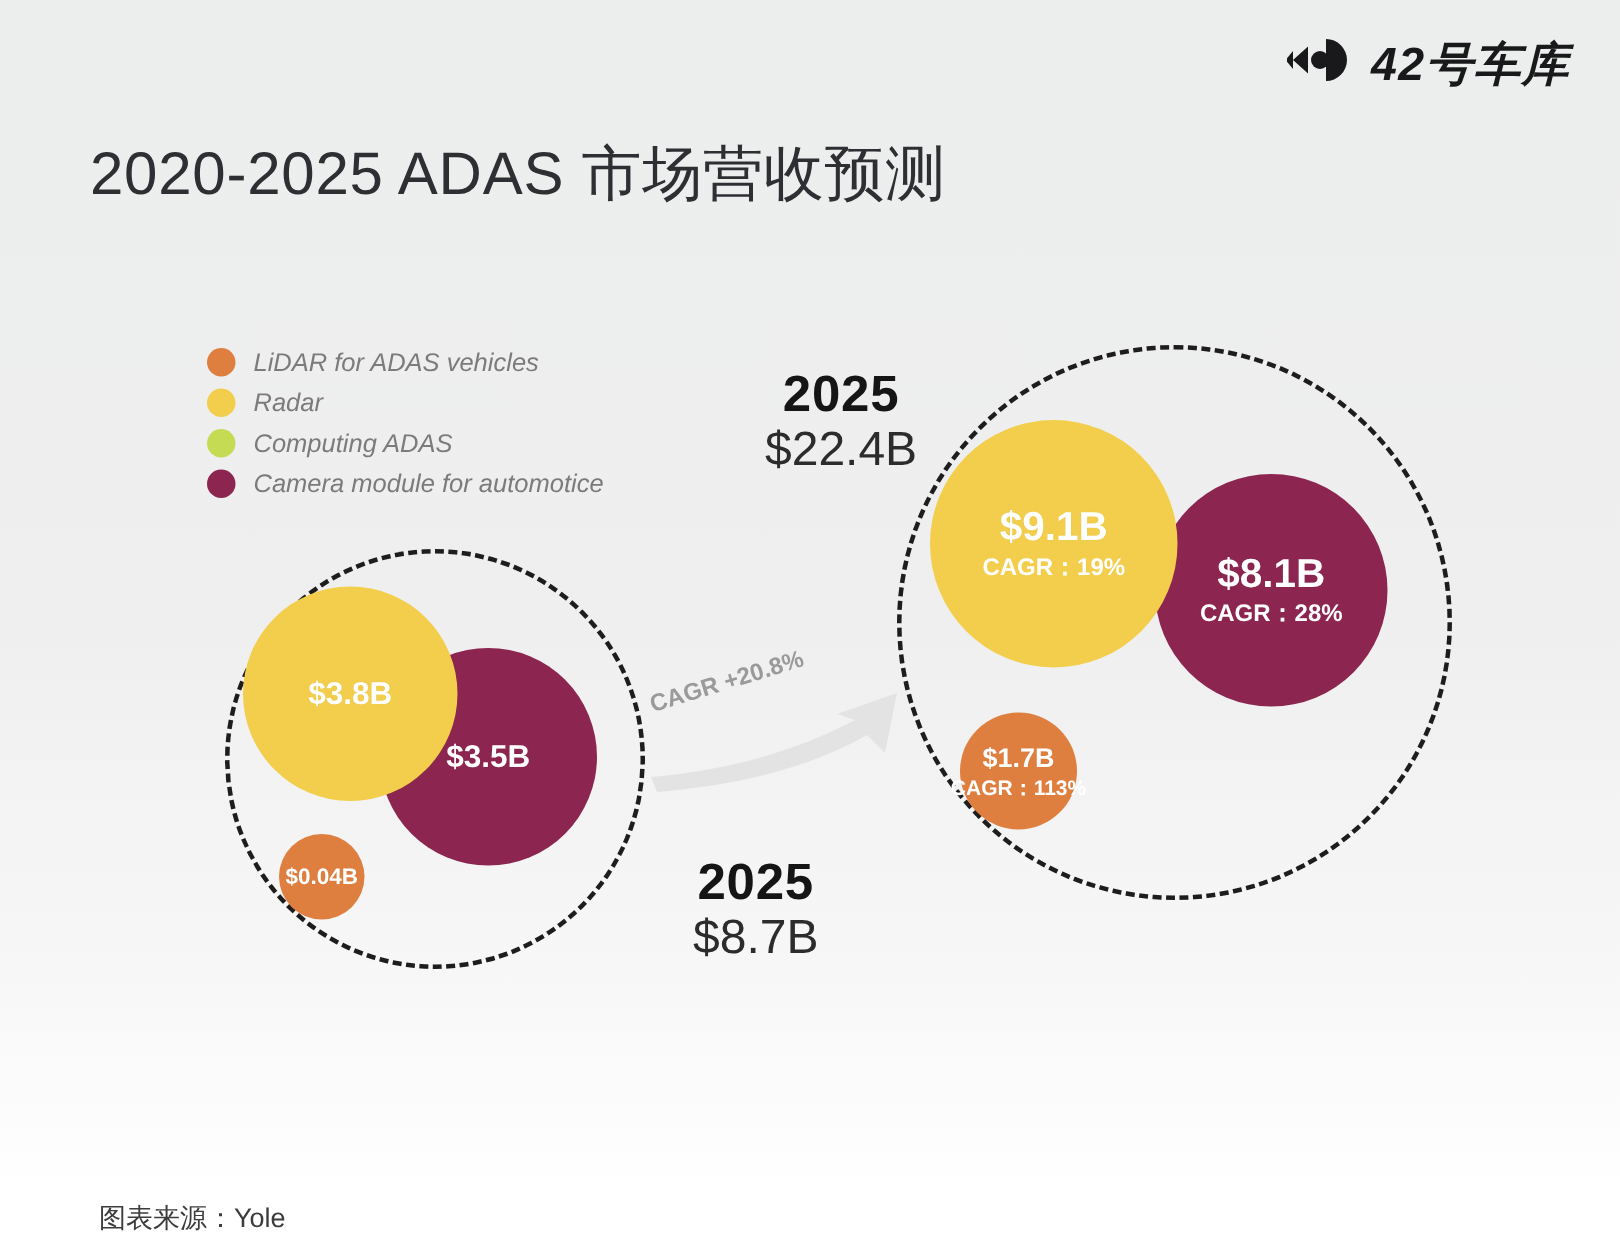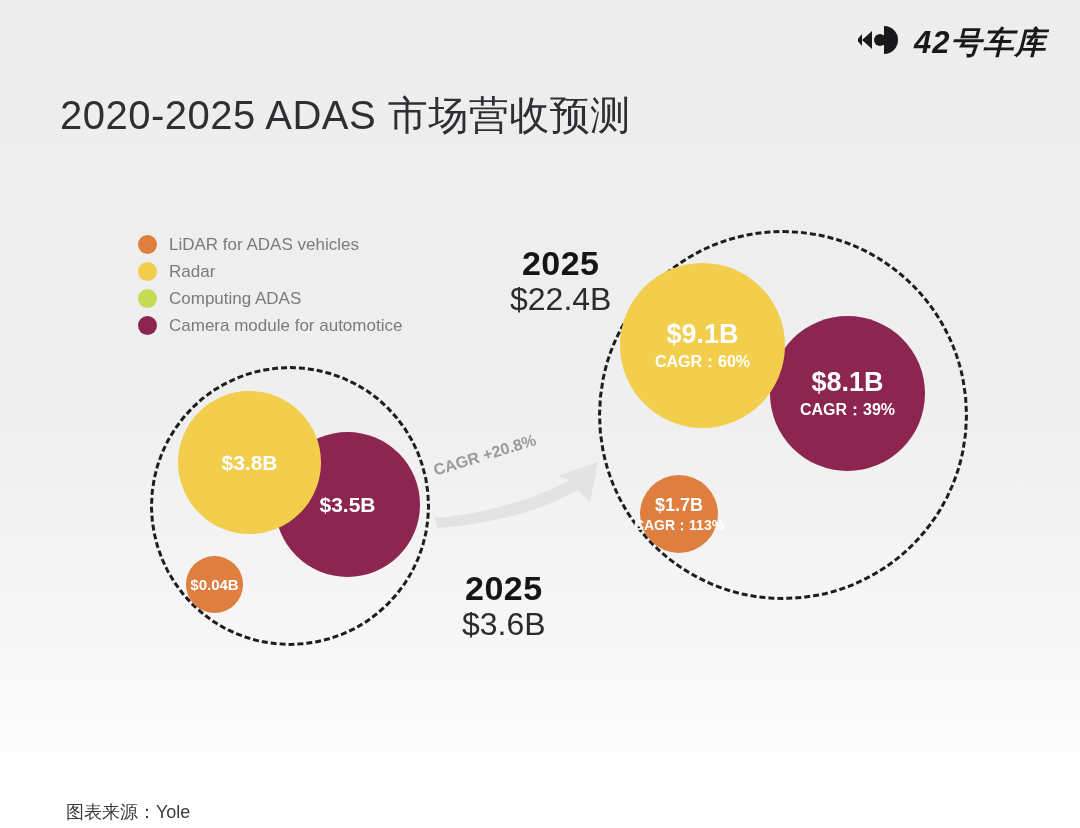--- a/index.html
+++ b/index.html
@@ -48,23 +48,23 @@
     text-align: right;
   }
   
   #legend {
     position: absolute;
     left: 138px;
     top: 232px;
   }
   .legend-row {
     display: flex;
-    align-items: center;
     height: 25px;
     margin-bottom: 2px;
+    font-style: italic;
   }
   .legend-swatch {
     width: 19px;
     height: 19px;
     border-radius: 50%;
     margin-right: 12px;
     flex: none;
   }
   .legend-label {
     font-size: 17px;
@@ -97,30 +97,30 @@
     line-height: 1;
     text-shadow: 0 0 1px rgba(0,0,0,0.06);
   }
   .bubble .cagr {
     font-weight: bold;
     line-height: 1;
     margin-top: 6px;
     white-space: nowrap;
   }
   
-  #b-l-radar  { left: 178px; top: 391px; width: 143px; height: 143px; z-index: 3; }
+  #b-l-radar  { left: 162px; top: 391px; width: 143px; height: 143px; z-index: 3; }
   #b-l-radar  .val { font-size: 21px; }
-  #b-l-camera { left: 275px; top: 432px; width: 145px; height: 145px; z-index: 2; }
+  #b-l-camera { left: 253px; top: 432px; width: 145px; height: 145px; z-index: 2; }
   #b-l-camera .val { font-size: 21px; }
   #b-l-lidar  { left: 186px; top: 556px; width: 57px; height: 57px; z-index: 4; }
   #b-l-lidar  .val { font-size: 15px; text-align: center; }
   #b-l-comp   { left: 250px; top: 560px; width: 80px; height: 80px; z-index: 5; }
   #b-l-comp   .val { font-size: 20px; }
   
-  #b-r-radar  { left: 620px; top: 263px; width: 165px; height: 165px; z-index: 3; }
+  #b-r-radar  { left: 620px; top: 280px; width: 165px; height: 165px; z-index: 3; }
   #b-r-radar  .val  { font-size: 27px; }
   #b-r-radar  .cagr { font-size: 16px; }
   #b-r-camera { left: 770px; top: 316px; width: 155px; height: 155px; z-index: 2; }
   #b-r-camera .val  { font-size: 27px; }
   #b-r-camera .cagr { font-size: 16px; }
   #b-r-lidar  { left: 640px; top: 475px; width: 78px; height: 78px; z-index: 4; }
   #b-r-lidar  .val  { font-size: 18px; }
   #b-r-lidar  .cagr { font-size: 14px; margin-top: 4px; }
   #b-r-comp   { left: 752px; top: 488px; width: 110px; height: 110px; z-index: 5; }
   #b-r-comp   .val  { font-size: 22px; }
@@ -219,39 +219,39 @@
   </div>
   <div id="b-l-camera" class="bubble" style="background:#8C2550">
     <span class="val">$3.5B</span>
   </div>
   <div id="b-l-lidar" class="bubble" style="background:#DF7F3F">
     <span class="val">$0.04B</span>
   </div>
 
   <div id="total-left" class="total">
     <div class="year">2025</div>
-    <div class="amount">$3.6B</div>
+    <div class="amount">$8.7B</div>
   </div>
 
   <div id="arrow-group">
     <svg width="180" height="90" viewBox="0 0 180 90" style="position:absolute;left:0;top:0;">
       <path d="M2 78 C50 74 96 62 138 40 L126 36 L166 22 L158 62 L146 50 C104 74 54 84 6 88 Z" fill="#e3e3e3"></path>
     </svg>
     <div id="arrow-label">CAGR +20.8%</div>
   </div>
 
   <div id="cluster-right" class="cluster"></div>
 
   <div id="b-r-radar" class="bubble" style="background:#F2CE4C">
     <span class="val">$9.1B</span>
-    <span class="cagr">CAGR：60%</span>
+    <span class="cagr">CAGR：19%</span>
   </div>
   <div id="b-r-camera" class="bubble" style="background:#8C2550">
     <span class="val">$8.1B</span>
-    <span class="cagr">CAGR：39%</span>
+    <span class="cagr">CAGR：28%</span>
   </div>
   <div id="b-r-lidar" class="bubble" style="background:#DF7F3F">
     <span class="val">$1.7B</span>
     <span class="cagr">CAGR：113%</span>
   </div>
 
   <div id="total-right" class="total">
     <div class="year">2025</div>
     <div class="amount">$22.4B</div>
   </div>

